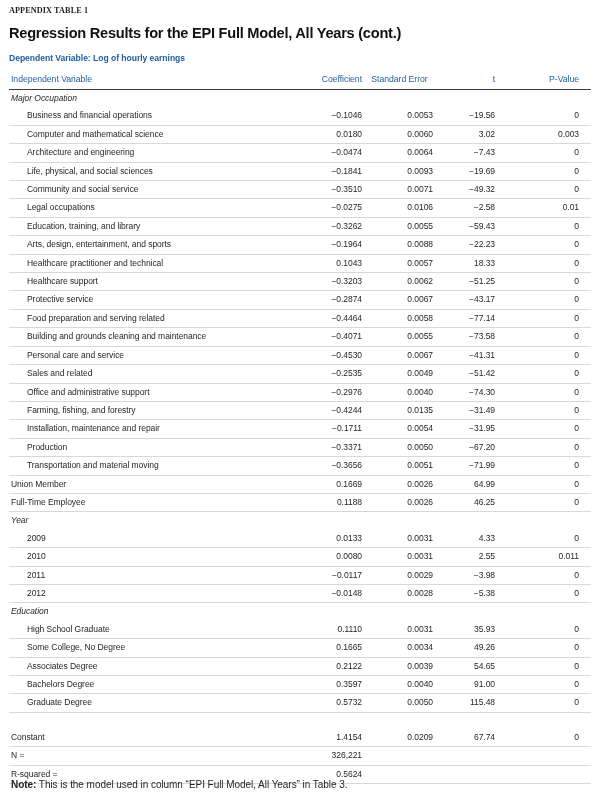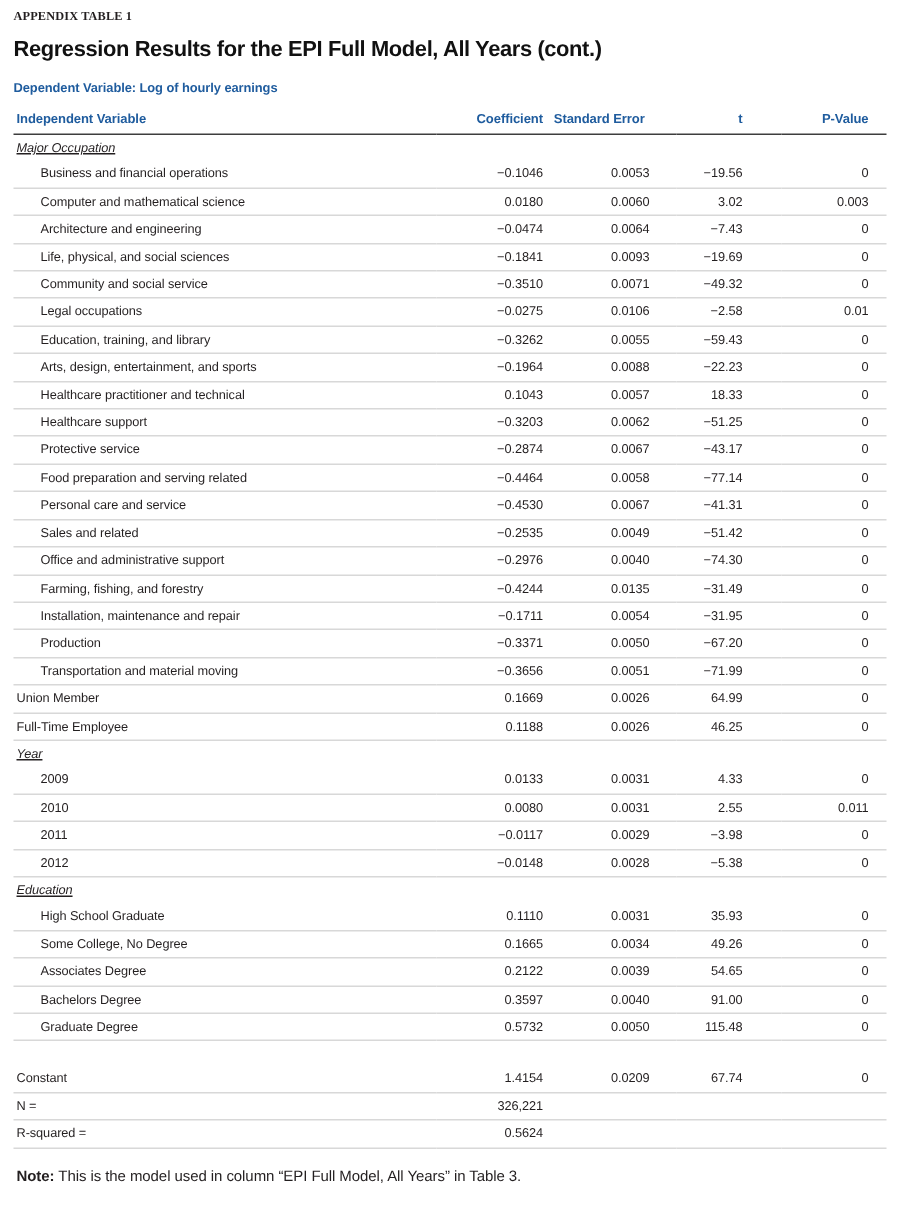--- a/index.html
+++ b/index.html
@@ -57,21 +57,21 @@
     table-layout: fixed;
   }
   table.reg col.c-var  { width: 282px; }
   table.reg col.c-num  { width: 75px;  }
   table.reg col.c-se   { width: 85px;  }
   table.reg col.c-t    { width: 70px;  }
   table.reg col.c-p    { width: 70px;  }
 
   thead th {
     font-size: 8.7px;
-    font-weight: 700;
+    font-weight: 400;
     color: #1f5c9e;
     padding: 0 0 5px 0;
     letter-spacing: -0.05px;
     border-bottom: 1.6px solid #3d3d3d;
     vertical-align: bottom;
   }
   th.h-var { text-align: left; padding-left: 2px; }
   th.h-coef { text-align: right; padding-right: 4px; }
   th.h-se   { padding-right: 18px; }
   th.h-t    { text-align: right; padding-right: 26px; }
@@ -89,21 +89,21 @@
   tbody tr.data td { border-bottom: 0.8px solid #d8d8d8; }
   tbody tr.group td { border-bottom: none; }
   tbody tr.spacer td {
     height: 16px;
     line-height: 16px;
     border-bottom: none;
   }
 
   td.v     { text-align: left; padding-left: 2px; }
   td.v.ind { padding-left: 18px; }
-  td.v.grp { font-style: italic; padding-left: 2px; text-decoration: underline; }
+  td.v.grp { font-style: italic; padding-left: 2px; }
   td.n-coef { text-align: right; padding-right: 4px; }
   td.n-se   { text-align: right; padding-right: 18px; }
   td.n-t    { text-align: right; padding-right: 26px; }
   td.n-p    { text-align: right; padding-right: 12px; }
 
   
   .note {
     position: absolute;
     left: 11px;
     bottom: 13px;
@@ -227,20 +227,27 @@
           <td class="n-p">0</td>
         </tr>
         <tr class="data">
           <td class="v ind">Food preparation and serving related</td>
           <td class="n-coef">−0.4464</td>
           <td class="n-se">0.0058</td>
           <td class="n-t">−77.14</td>
           <td class="n-p">0</td>
         </tr>
         <tr class="data">
+          <td class="v ind">Building and grounds cleaning and maintenance</td>
+          <td class="n-coef">−0.4071</td>
+          <td class="n-se">0.0055</td>
+          <td class="n-t">−73.58</td>
+          <td class="n-p">0</td>
+        </tr>
+        <tr class="data">
           <td class="v ind">Personal care and service</td>
           <td class="n-coef">−0.4530</td>
           <td class="n-se">0.0067</td>
           <td class="n-t">−41.31</td>
           <td class="n-p">0</td>
         </tr>
         <tr class="data">
           <td class="v ind">Sales and related</td>
           <td class="n-coef">−0.2535</td>
           <td class="n-se">0.0049</td>

